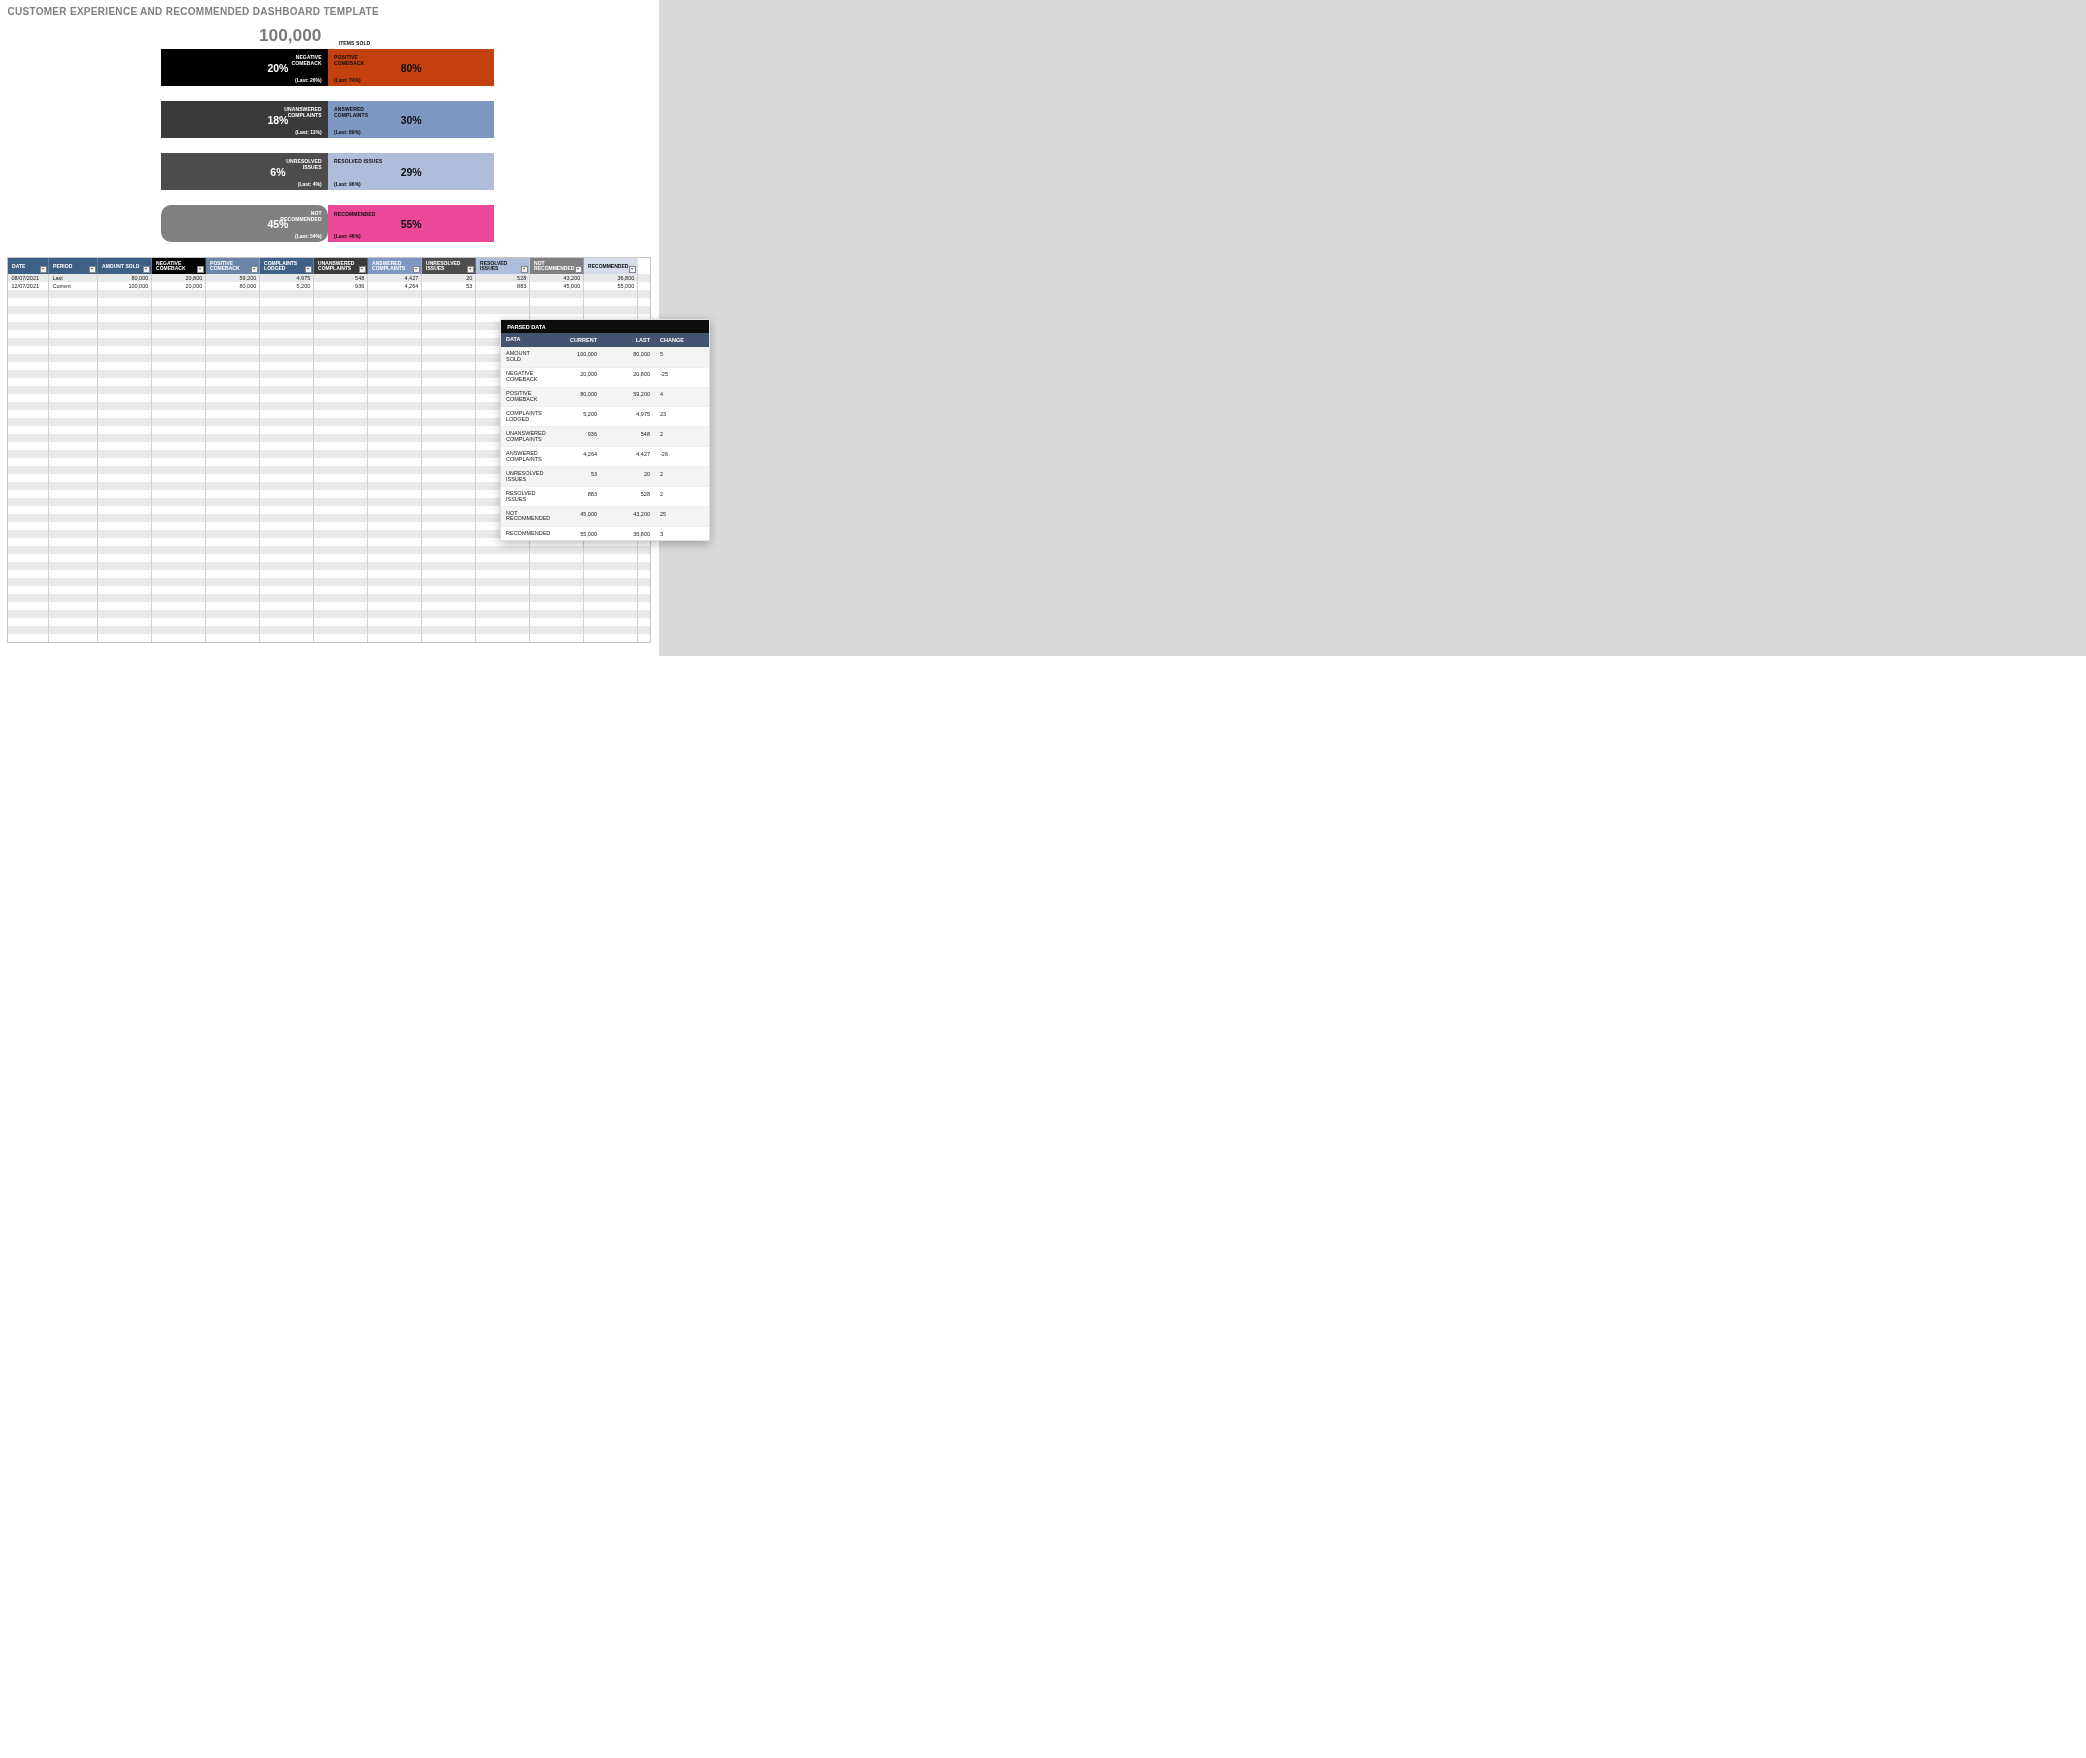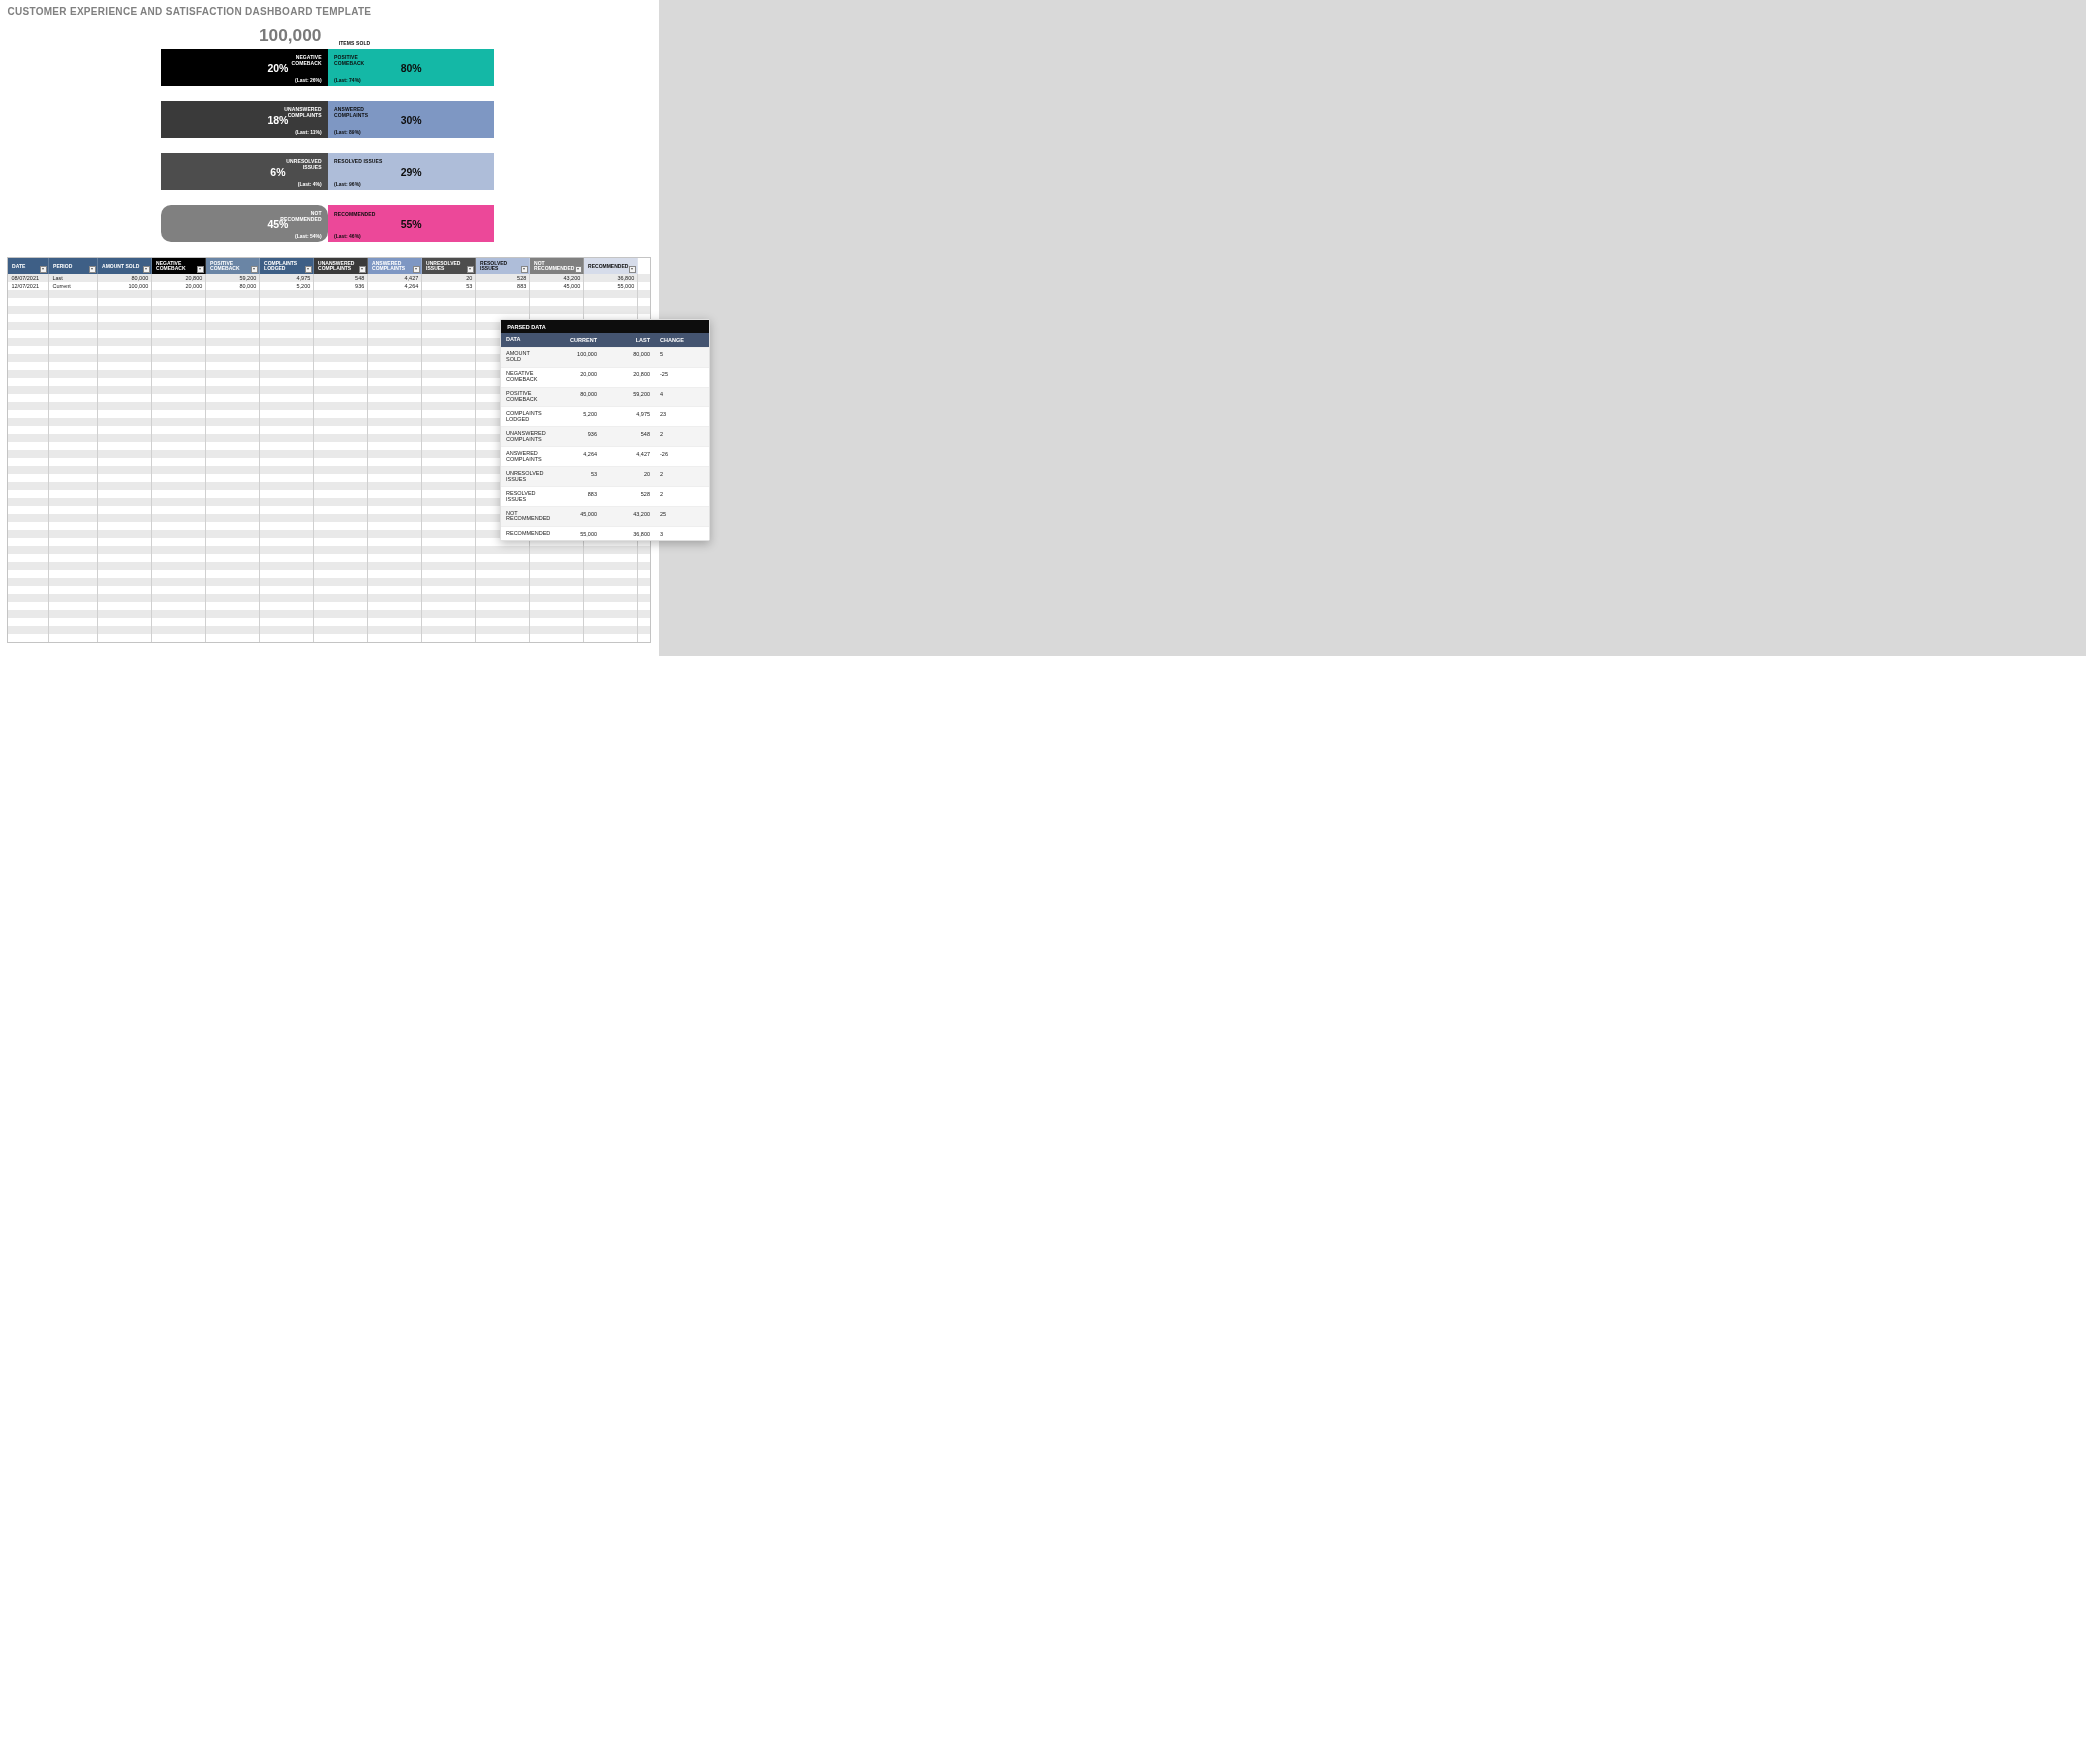--- a/index.html
+++ b/index.html
@@ -131,35 +131,35 @@
   .pc0{width:48px;line-height:1.05;}
   .pc1{width:53px;text-align:right;}
   .pc2{width:53px;text-align:right;}
   .pc3{flex:1;text-align:left;}
 </style>
 </head>
 <body>
 
 <div class="page">
 
-  <div class="title">CUSTOMER EXPERIENCE AND SATISFACTION DASHBOARD TEMPLATE</div>
+  <div class="title">CUSTOMER EXPERIENCE AND RECOMMENDED DASHBOARD TEMPLATE</div>
 
   <div class="summary">
     <div class="items-sold-row">
       <div class="items-sold-num">100,000</div>
       <div class="items-sold-lbl">ITEMS SOLD</div>
     </div>
     <div id="metrics-mount">
         <div class="metric">
           <div class="half left" style="background: rgb(0, 0, 0);">
             <div class="mlabel stack">NEGATIVE COMEBACK</div>
             <div class="pct">20%</div>
             <div class="mlast">(Last: 26%)</div>
           </div>
-          <div class="half right dark" style="background: #14b8a6;">
+          <div class="half right dark" style="background: #c2410c;">
             <div class="mlabel stack">POSITIVE COMEBACK</div>
             <div class="pct">80%</div>
             <div class="mlast">(Last: 74%)</div>
           </div>
         </div>
         <div class="metric">
           <div class="half left" style="background: rgb(58, 58, 58);">
             <div class="mlabel stack">UNANSWERED COMPLAINTS</div>
             <div class="pct">18%</div>
             <div class="mlast">(Last: 11%)</div>

